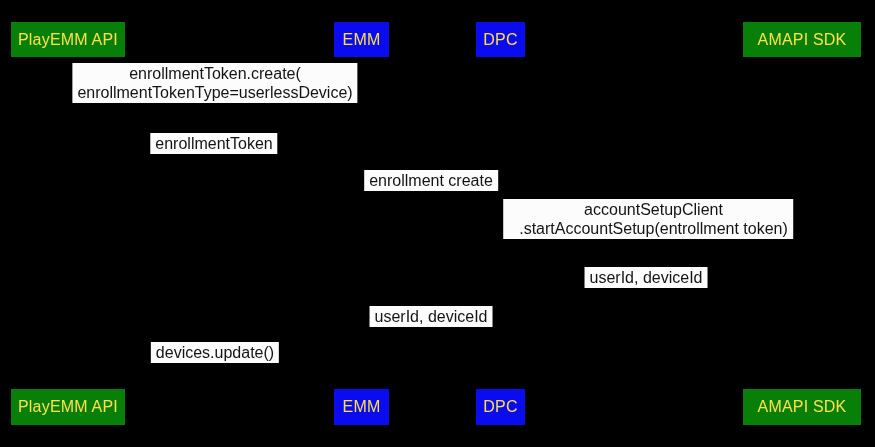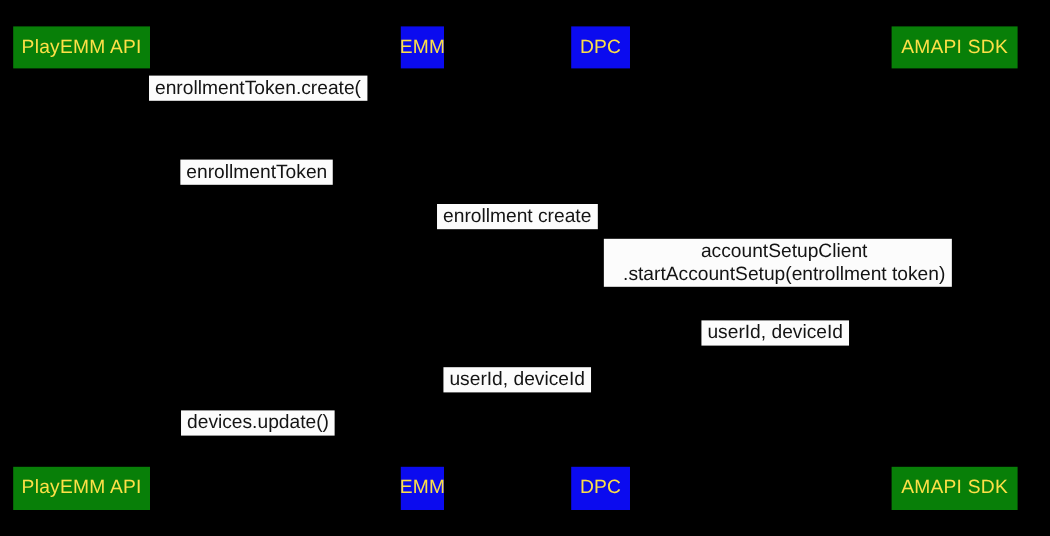--- a/index.html
+++ b/index.html
@@ -24,23 +24,23 @@
     justify-content: center;
     color: #fde047;
     font-size: 16px;
     letter-spacing: 0.2px;
   }
   .actor.green { background: #087f08; }
   .actor.blue  { background: #0b0bef; }
   .row-top    { top: 22px; }
   .row-bottom { top: 389px; height: 36px; }
   .a-playemm { left: 11px;  width: 114px; }
-  .a-emm     { left: 334px; width: 36px; }
+  .a-emm     { left: 334px; width: 55px; }
   .a-dpc     { left: 476px; width: 49px; }
-  .a-amapi   { left: 743px; width: 105px; }
+  .a-amapi   { left: 743px; width: 118px; }
   
   .msg {
     position: absolute;
     transform: translateX(-50%);
     background: #fcfcfc;
     color: #141414;
     font-size: 16px;
     line-height: 19px;
     padding: 1px 5px;
     text-align: center;
@@ -68,20 +68,21 @@
   </div>
   <div class="actor blue row-top a-dpc">
     <span>DPC</span>
   </div>
   <div class="actor green row-top a-amapi">
     <span>AMAPI SDK</span>
   </div>
 
   <div class="msg m1">
     <span>enrollmentToken.create(</span>
+    <span>enrollmentTokenType=userlessDevice)</span>
   </div>
 
   <div class="msg m2">
     <span>enrollmentToken</span>
   </div>
 
   <div class="msg m3">
     <span>enrollment create</span>
   </div>
 

